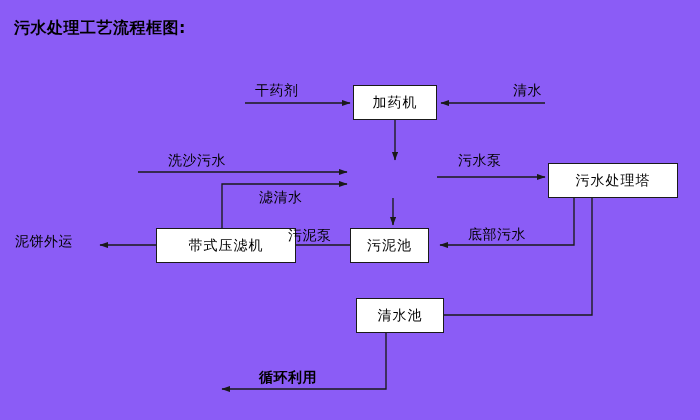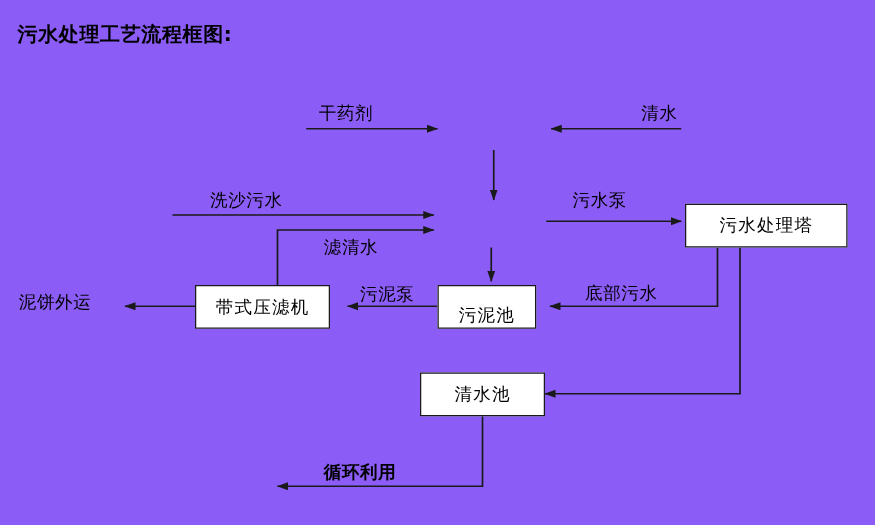--- a/index.html
+++ b/index.html
@@ -97,30 +97,33 @@
       <path d="M156,245 L100,245" marker-end="url(#ah)"></path>
 
       <path d="M574,198 L574,245 L440,245" marker-end="url(#ah)"></path>
 
       <path d="M592,198 L592,315 L436,315" marker-end="url(#ah)"></path>
 
       <path d="M386,333 L386,389 L222,389" marker-end="url(#ah)"></path>
     </g>
   </svg>
 
+  <div class="node" style="left:353px; top:85px; width:84px; height:35px;">
+    <span>加药机</span>
+  </div>
   <div class="node" style="left:548px; top:163px; width:130px; height:35px;">
     <span>污水处理塔</span>
   </div>
-  <div class="node" style="left:156px; top:228px; width:108px; height:35px;">
+  <div class="node" style="left:156px; top:228px; width:140px; height:35px;">
     <span>带式压滤机</span>
   </div>
-  <div class="node" style="left:350px; top:228px; width:79px; height:35px;align-items:flex-end;">
+  <div class="node" style="left:350px; top:228px; width:79px; height:35px;">
     <span>污泥池</span>
   </div>
-  <div class="node" style="left:336px; top:298px; width:100px; height:35px;">
+  <div class="node" style="left:356px; top:298px; width:88px; height:35px;">
     <span>清水池</span>
   </div>
 
   <div class="edge-label" style="left:255px; top:82px;">干药剂</div>
   <div class="edge-label" style="left:473px; top:82px;margin-left:40px;">清水</div>
   <div class="edge-label" style="left:168px; top:152px;">洗沙污水</div>
   <div class="edge-label" style="left:458px; top:152px;font-family:Liberation Mono, monospace;">污水泵</div>
   <div class="edge-label" style="left:259px; top:189px;">滤清水</div>
   <div class="edge-label" style="left:288px; top:227px;">污泥泵</div>
   <div class="edge-label" style="left:468px; top:226px;">底部污水</div>

